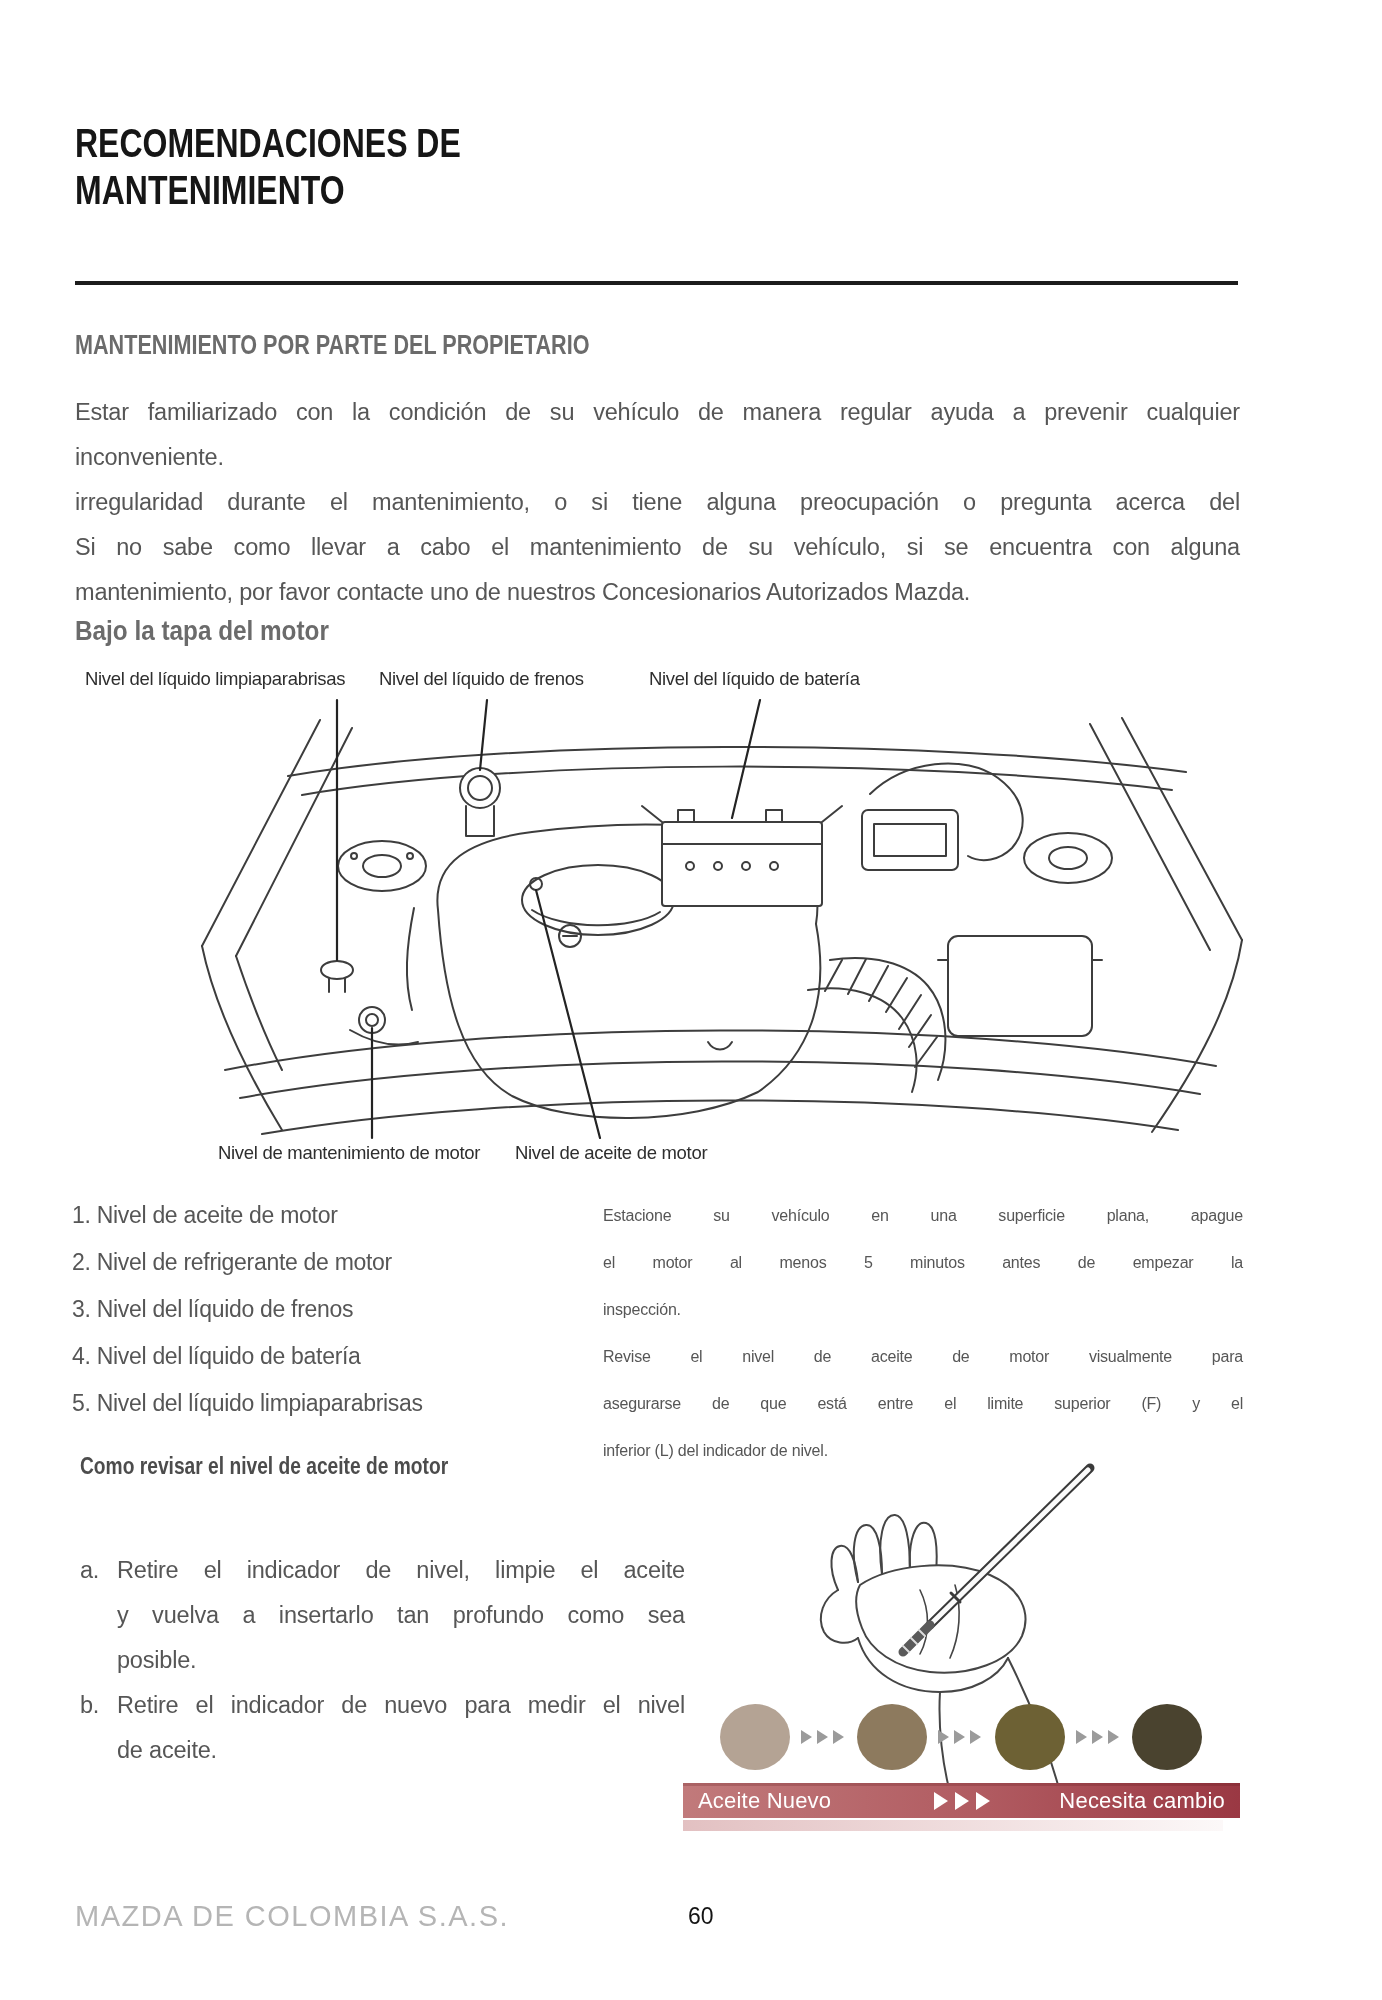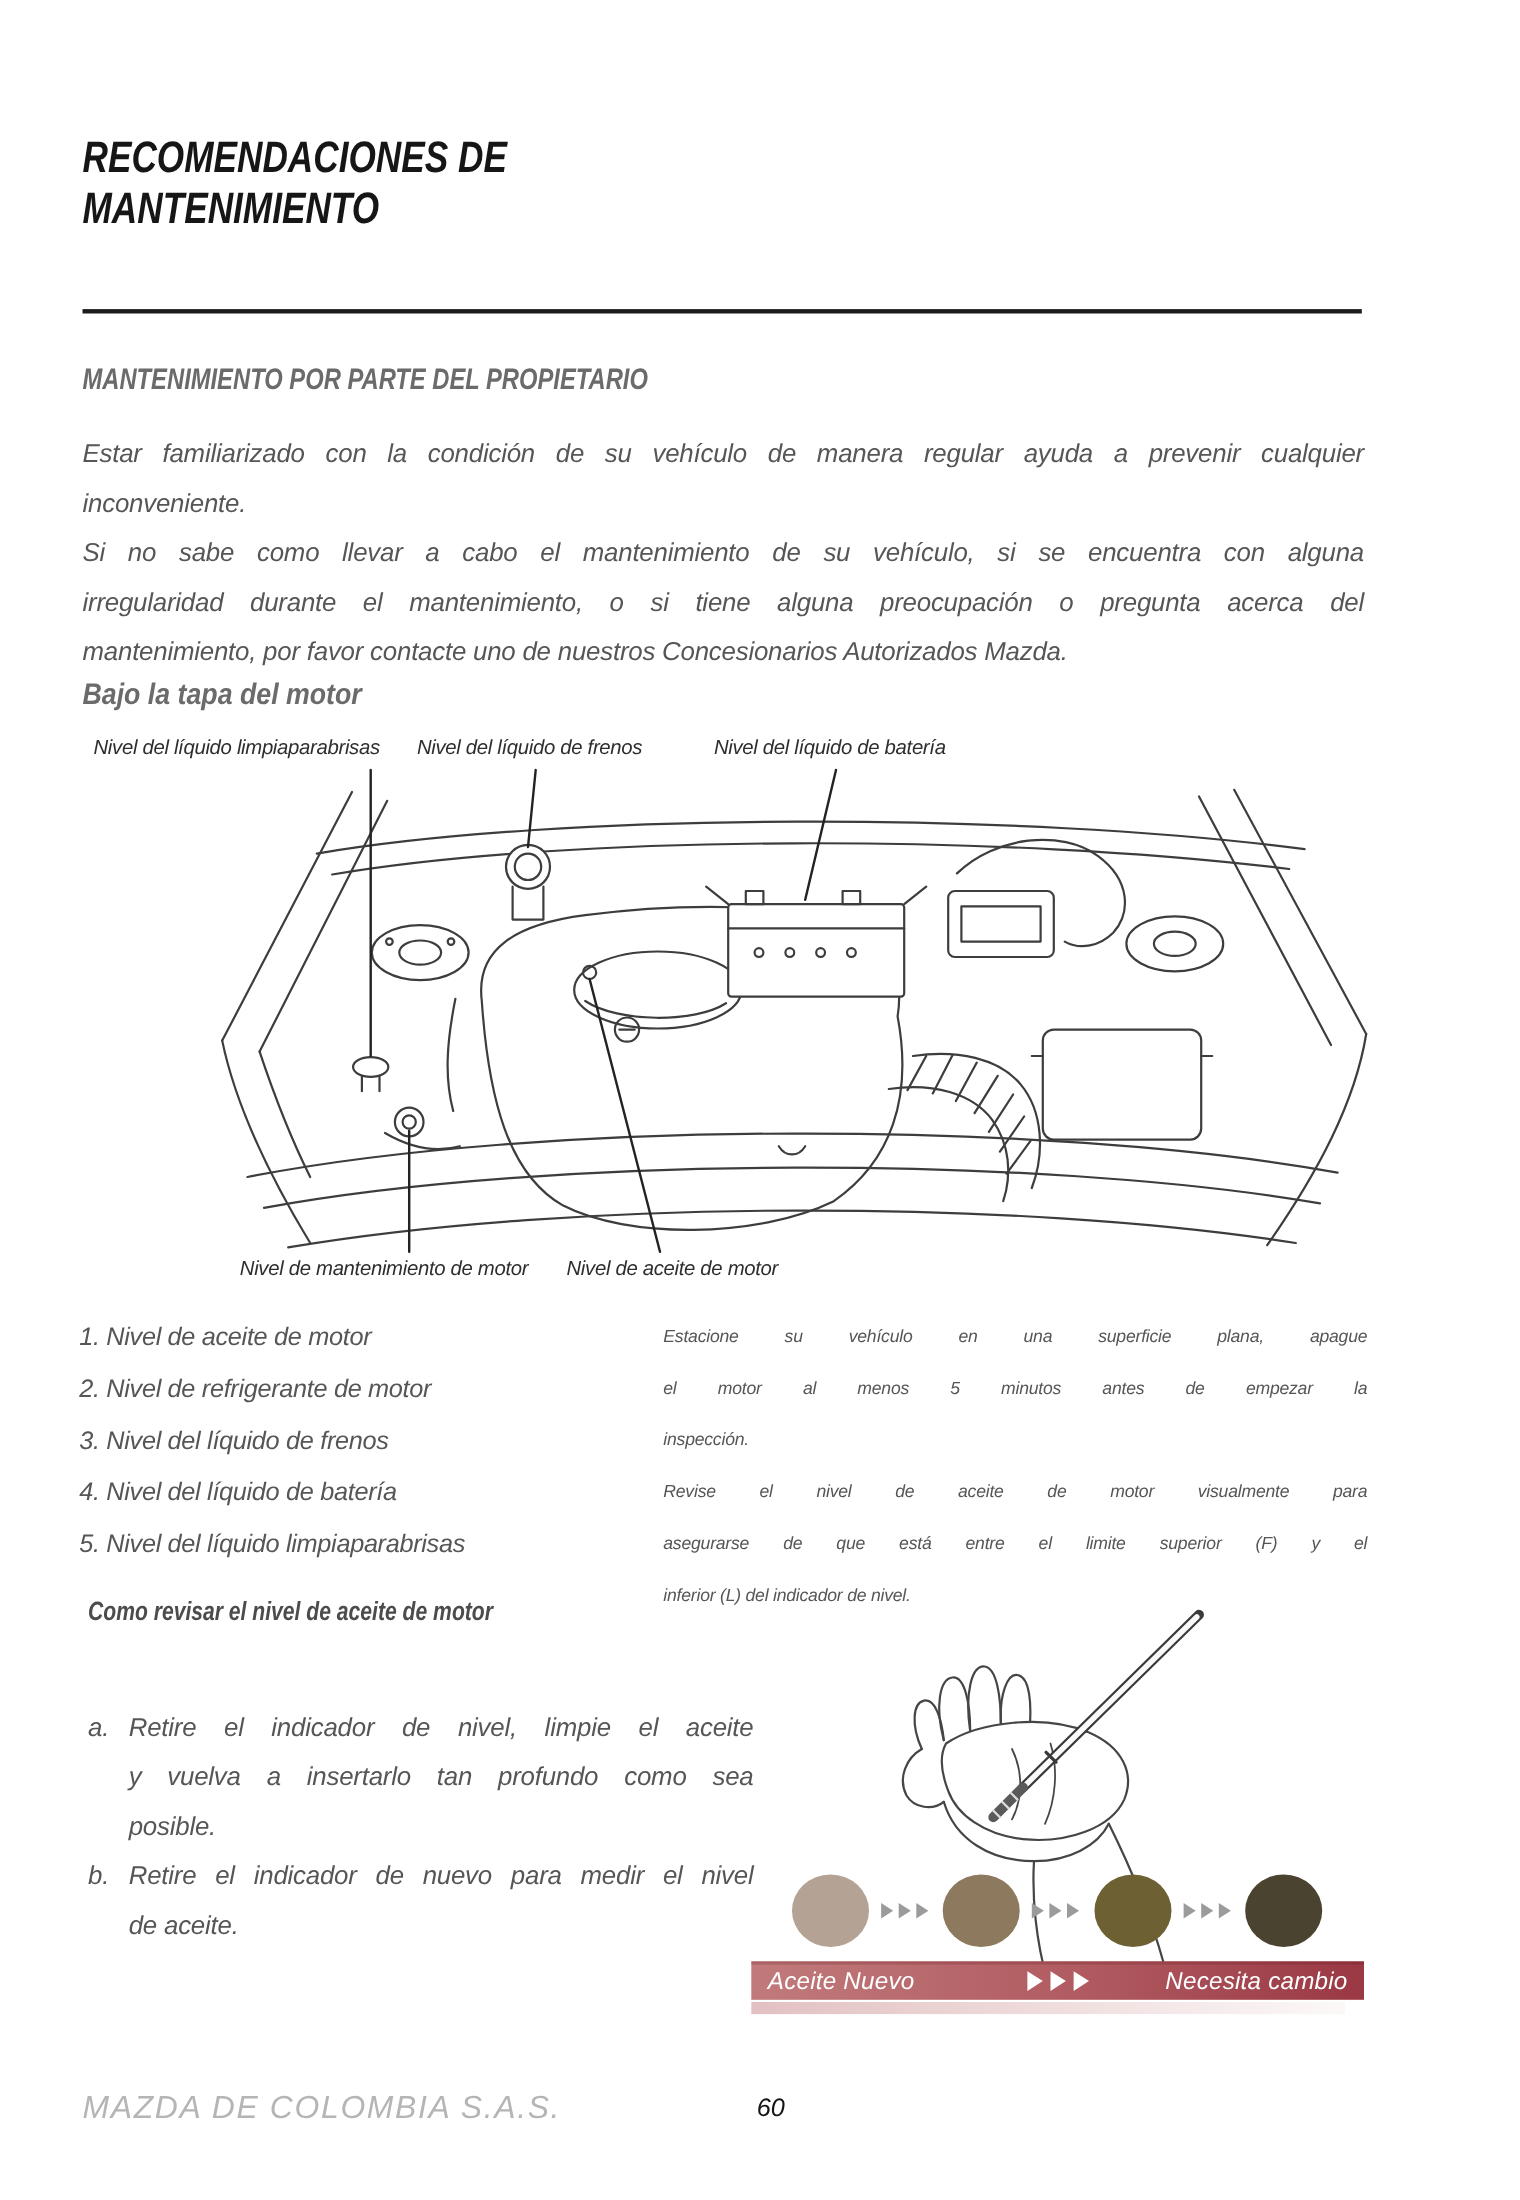--- a/index.html
+++ b/index.html
@@ -1,20 +1,20 @@
 <!DOCTYPE html>
 <html><head>
 <meta charset="utf-8">
 <style>
   * { margin:0; padding:0; box-sizing:border-box; }
   html,body { background:#ffffff; }
   body { font-family:"Liberation Sans","DejaVu Sans",sans-serif; }
   #page {
     position:relative; width:1382px; height:2000px; background:#fff;
-    overflow:hidden; color:#565656;font-style:italic;
+    overflow:hidden; color:#565656;
   }
   .abs { position:absolute; }
   .cond { display:inline-block; transform-origin:0 0; white-space:nowrap; }
 
   
   .doc-title { left:75px; top:120px; font-weight:bold; color:#161616;
     font-size:40px; line-height:47px; }
   .doc-title .cond { transform:scaleX(0.8); }
   .title-rule { left:75px; top:281px; width:1163px; height:4px; background:#1c1c1c; }
 
@@ -89,22 +89,22 @@
 
   <div class="abs h2">
     <span class="cond">MANTENIMIENTO POR PARTE DEL PROPIETARIO</span>
   </div>
 
   <div class="abs bodytext" style="left:75px; top:390px;">
     <div class="ln">Estar familiarizado con la condición de su vehículo de manera regular ayuda a prevenir cualquier</div>
     <div class="ln-last">inconveniente.</div>
   </div>
   <div class="abs bodytext" style="left:75px; top:480px;">
+    <div class="ln">irregularidad durante el mantenimiento, o si tiene alguna preocupación o pregunta acerca del</div>
     <div class="ln">Si no sabe como llevar a cabo el mantenimiento de su vehículo, si se encuentra con alguna</div>
-    <div class="ln">irregularidad durante el mantenimiento, o si tiene alguna preocupación o pregunta acerca del</div>
     <div class="ln-last">mantenimiento, por favor contacte uno de nuestros Concesionarios Autorizados Mazda.</div>
   </div>
 
   <div class="abs h3">
     <span class="cond">Bajo la tapa del motor</span>
   </div>
 
   <div class="abs dlabel" style="left:85px; top:668px;">Nivel del líquido limpiaparabrisas</div>
   <div class="abs dlabel" style="left:379px; top:668px;">Nivel del líquido de frenos</div>
   <div class="abs dlabel" style="left:649px; top:668px;">Nivel del líquido de batería</div>

